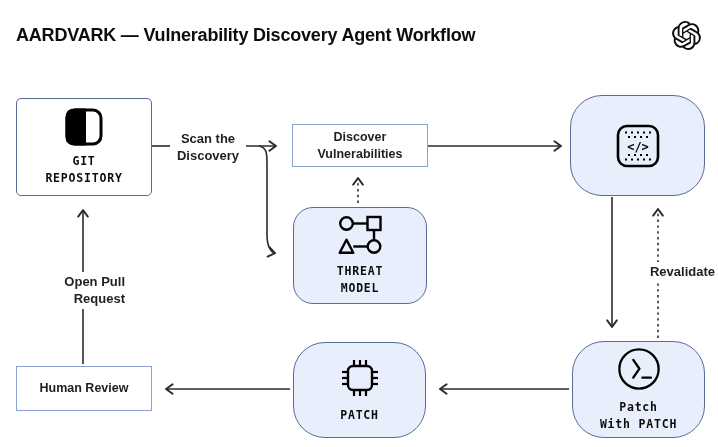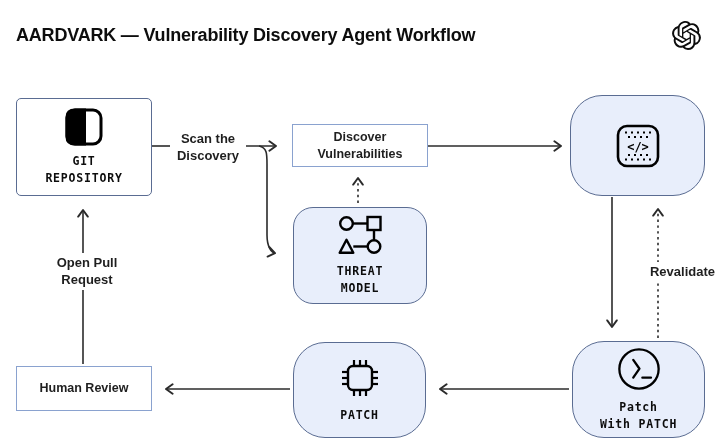--- a/index.html
+++ b/index.html
@@ -86,21 +86,21 @@
     <path class="edge dashed" d="M658 338 V209" marker-end="url(#ah)"></path>
     <path class="edge" d="M569 389 H440" marker-end="url(#ah)"></path>
     <path class="edge" d="M290 389 H166" marker-end="url(#ah)"></path>
     <path class="edge" d="M83 364 V210" marker-end="url(#ah)"></path>
   </svg>
 
   <div class="elabel" style="left:170px;top:129px;width:76px;">
     <div>Scan the</div>
     <div>Discovery</div>
   </div>
-  <div class="elabel" style="left:49px;top:253px;width:76px;">
+  <div class="elabel" style="left:49px;top:272px;width:76px;text-align:right;">
     <div>Open Pull</div>
     <div>Request</div>
   </div>
   <div class="elabel" style="left:620px;top:262px;width:77px;margin-left:24px;">
     <div>Revalidate</div>
   </div>
 
   <div class="rnode white" style="left:16px;top:98px;width:136px;height:98px;border-radius:5px;">
     <svg class="icon" width="40" height="38" viewBox="0 0 40 38">
       <rect x="3" y="2" width="34" height="34" rx="8" fill="#ffffff" stroke="#000000" stroke-width="3"></rect>

